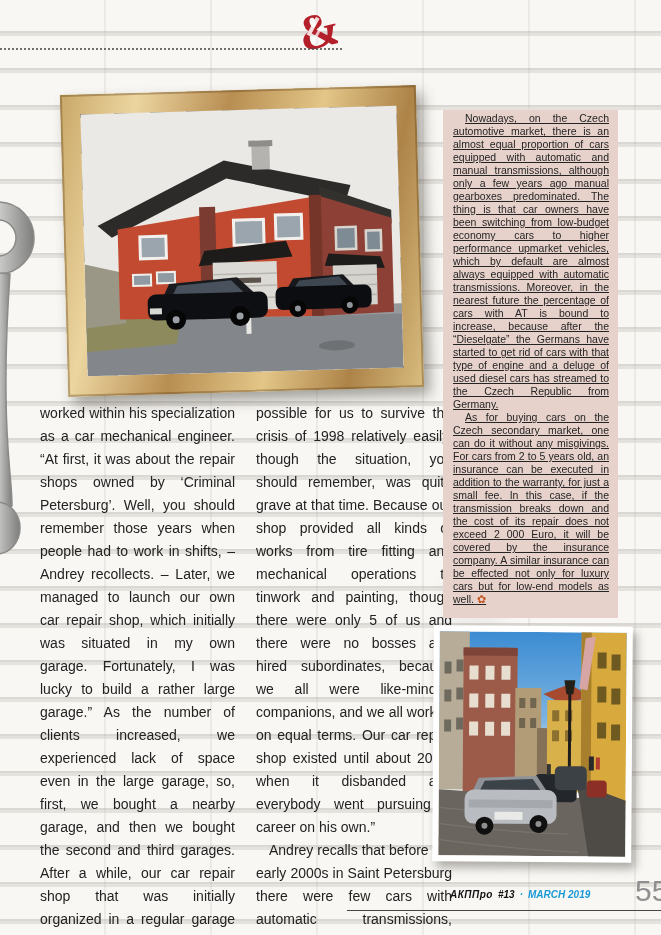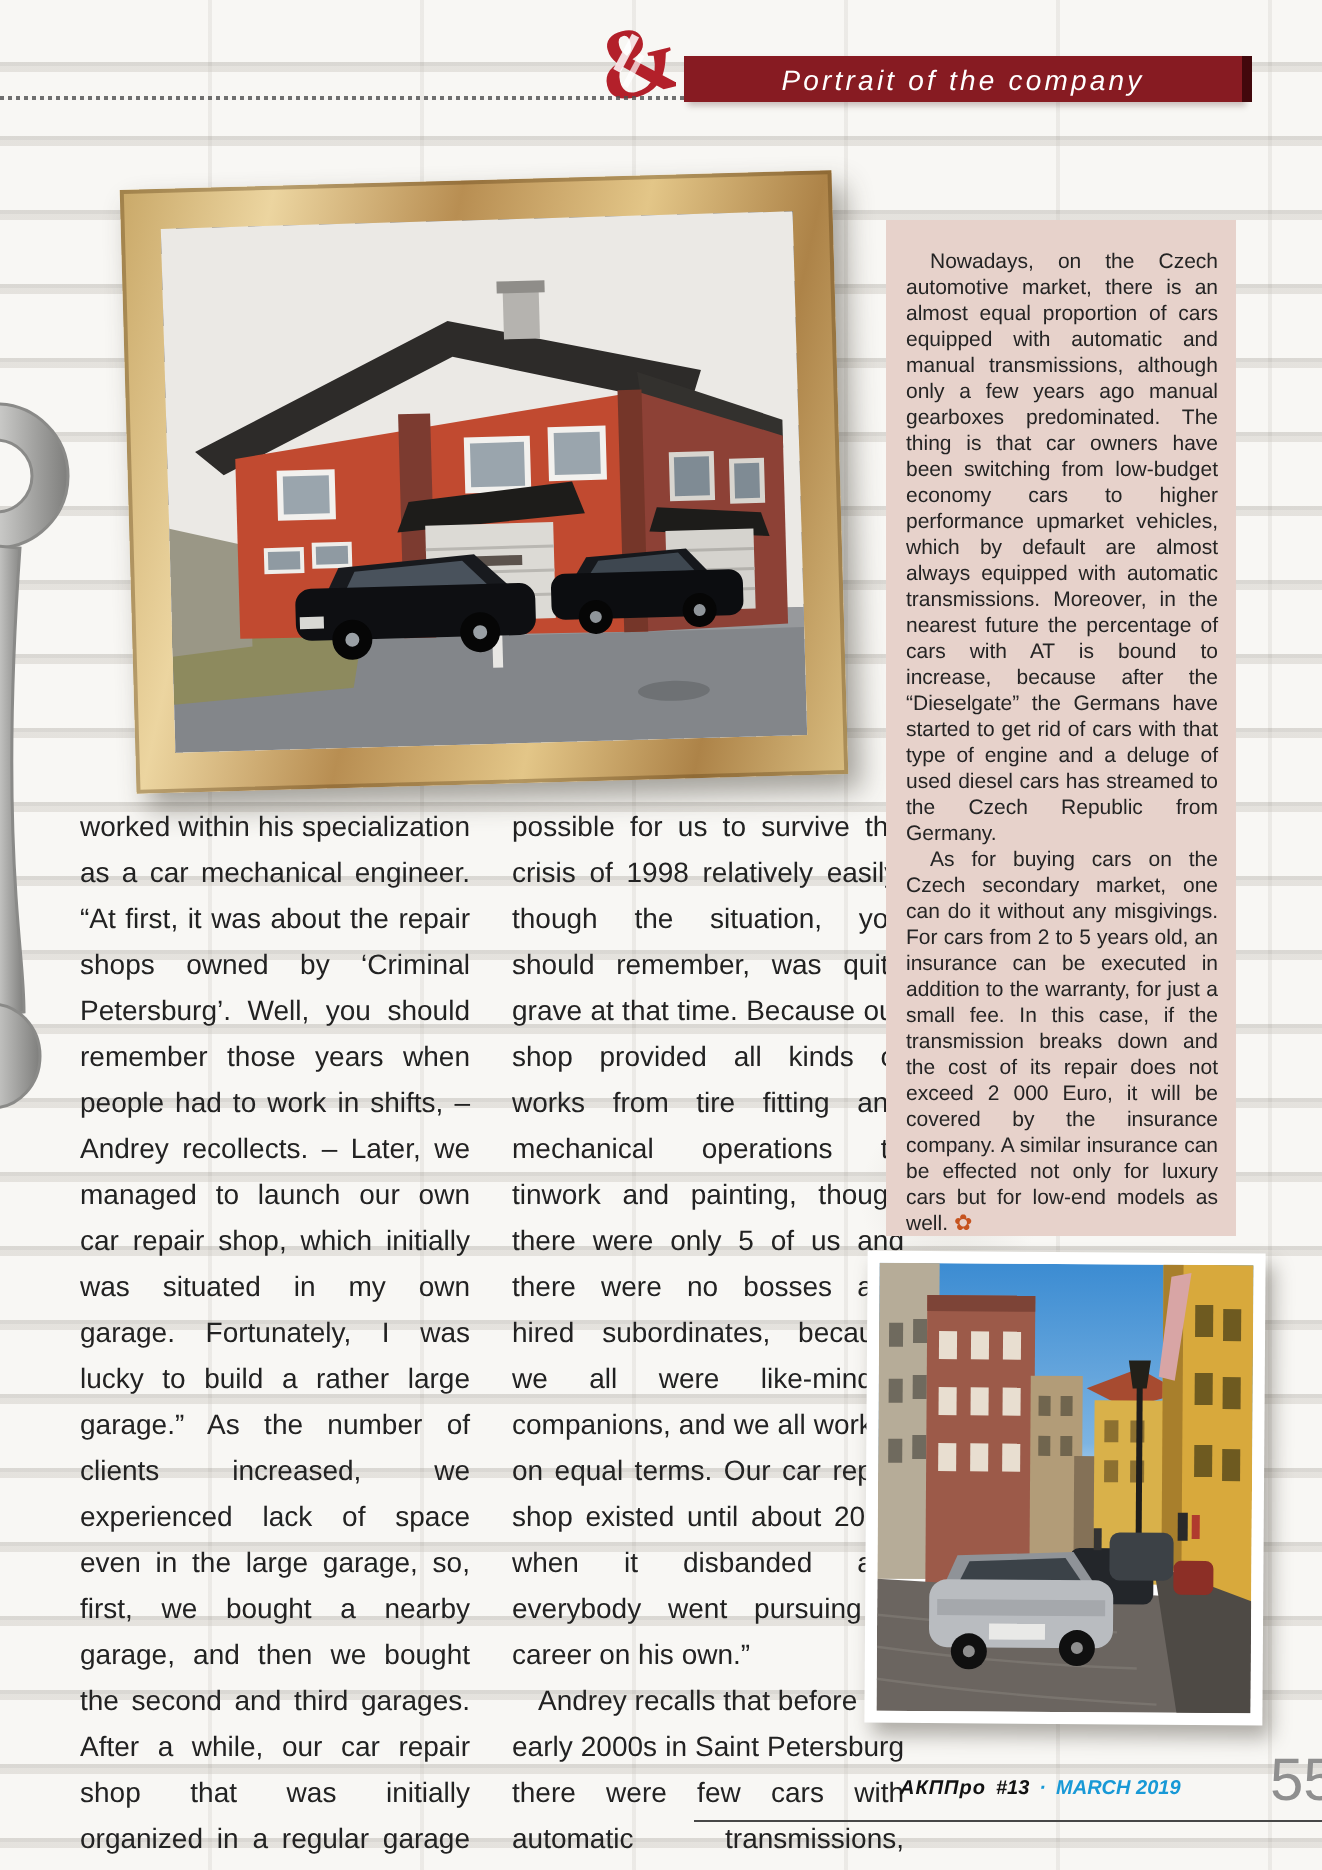--- a/index.html
+++ b/index.html
@@ -49,22 +49,22 @@
     position:absolute;top:402px;font-size:14px;line-height:23px;
     text-align:justify;color:#222;
   }
   .col p{margin:0;}
   .col p.indent{text-indent:13px;}
   .col-left{left:40px;width:195px;}
   .col-mid{left:256px;width:196px;}
   
   .sidebar{
     position:absolute;left:443px;top:110px;width:175px;height:508px;
-    background:#e7d2cb;box-sizing:border-box;padding:15px 9px 10px 10px;
-    font-size:10.5px;line-height:13px;text-align:justify;color:#242424;
+    background:#e7d2cb;box-sizing:border-box;padding:2px 9px 10px 10px;
+    font-size:10.5px;line-height:13px;text-align:justify;color:#242424;text-decoration:underline;
   }
   .sidebar p{margin:0;text-indent:12px;}
   .endmark{color:#c6531f;font-size:11px;}
   
   .street{
     position:absolute;left:433px;top:626px;width:187px;height:224px;
     background:#fff;padding:6px;transform:rotate(.4deg);
     box-shadow:4px 6px 10px rgba(60,55,45,0.4);
   }
   .street svg{display:block;}
@@ -92,23 +92,20 @@
   <div class="logo">
     <svg width="44" height="52" viewBox="0 0 44 52">
       <g transform="rotate(-14 22 26)">
         <text x="4" y="44" font-family="Liberation Serif, serif" font-size="50" font-weight="bold" fill="#b3202a">&amp;</text>
         <rect x="10" y="20" width="20" height="4" fill="#fff" opacity="0.85" transform="rotate(-48 20 22)"></rect>
         <rect x="12" y="30" width="18" height="3" fill="#fff" opacity="0.7" transform="rotate(-48 21 31)"></rect>
       </g>
     </svg>
   </div>
 
-  <div class="banner">
-    <span>Portrait of the company</span>
-  </div>
   <div class="dash-line"></div>
 
   <div class="wrench">
     <svg width="54" height="372" viewBox="0 0 54 372">
       <defs>
         <linearGradient id="metal" x1="0" y1="0" x2="1" y2="0">
           <stop offset="0" stop-color="#efefee"></stop>
             <stop offset="0.45" stop-color="#d4d4d2"></stop>
           <stop offset="0.8" stop-color="#9d9d9b"></stop>
             <stop offset="1" stop-color="#7e7e7c"></stop>

